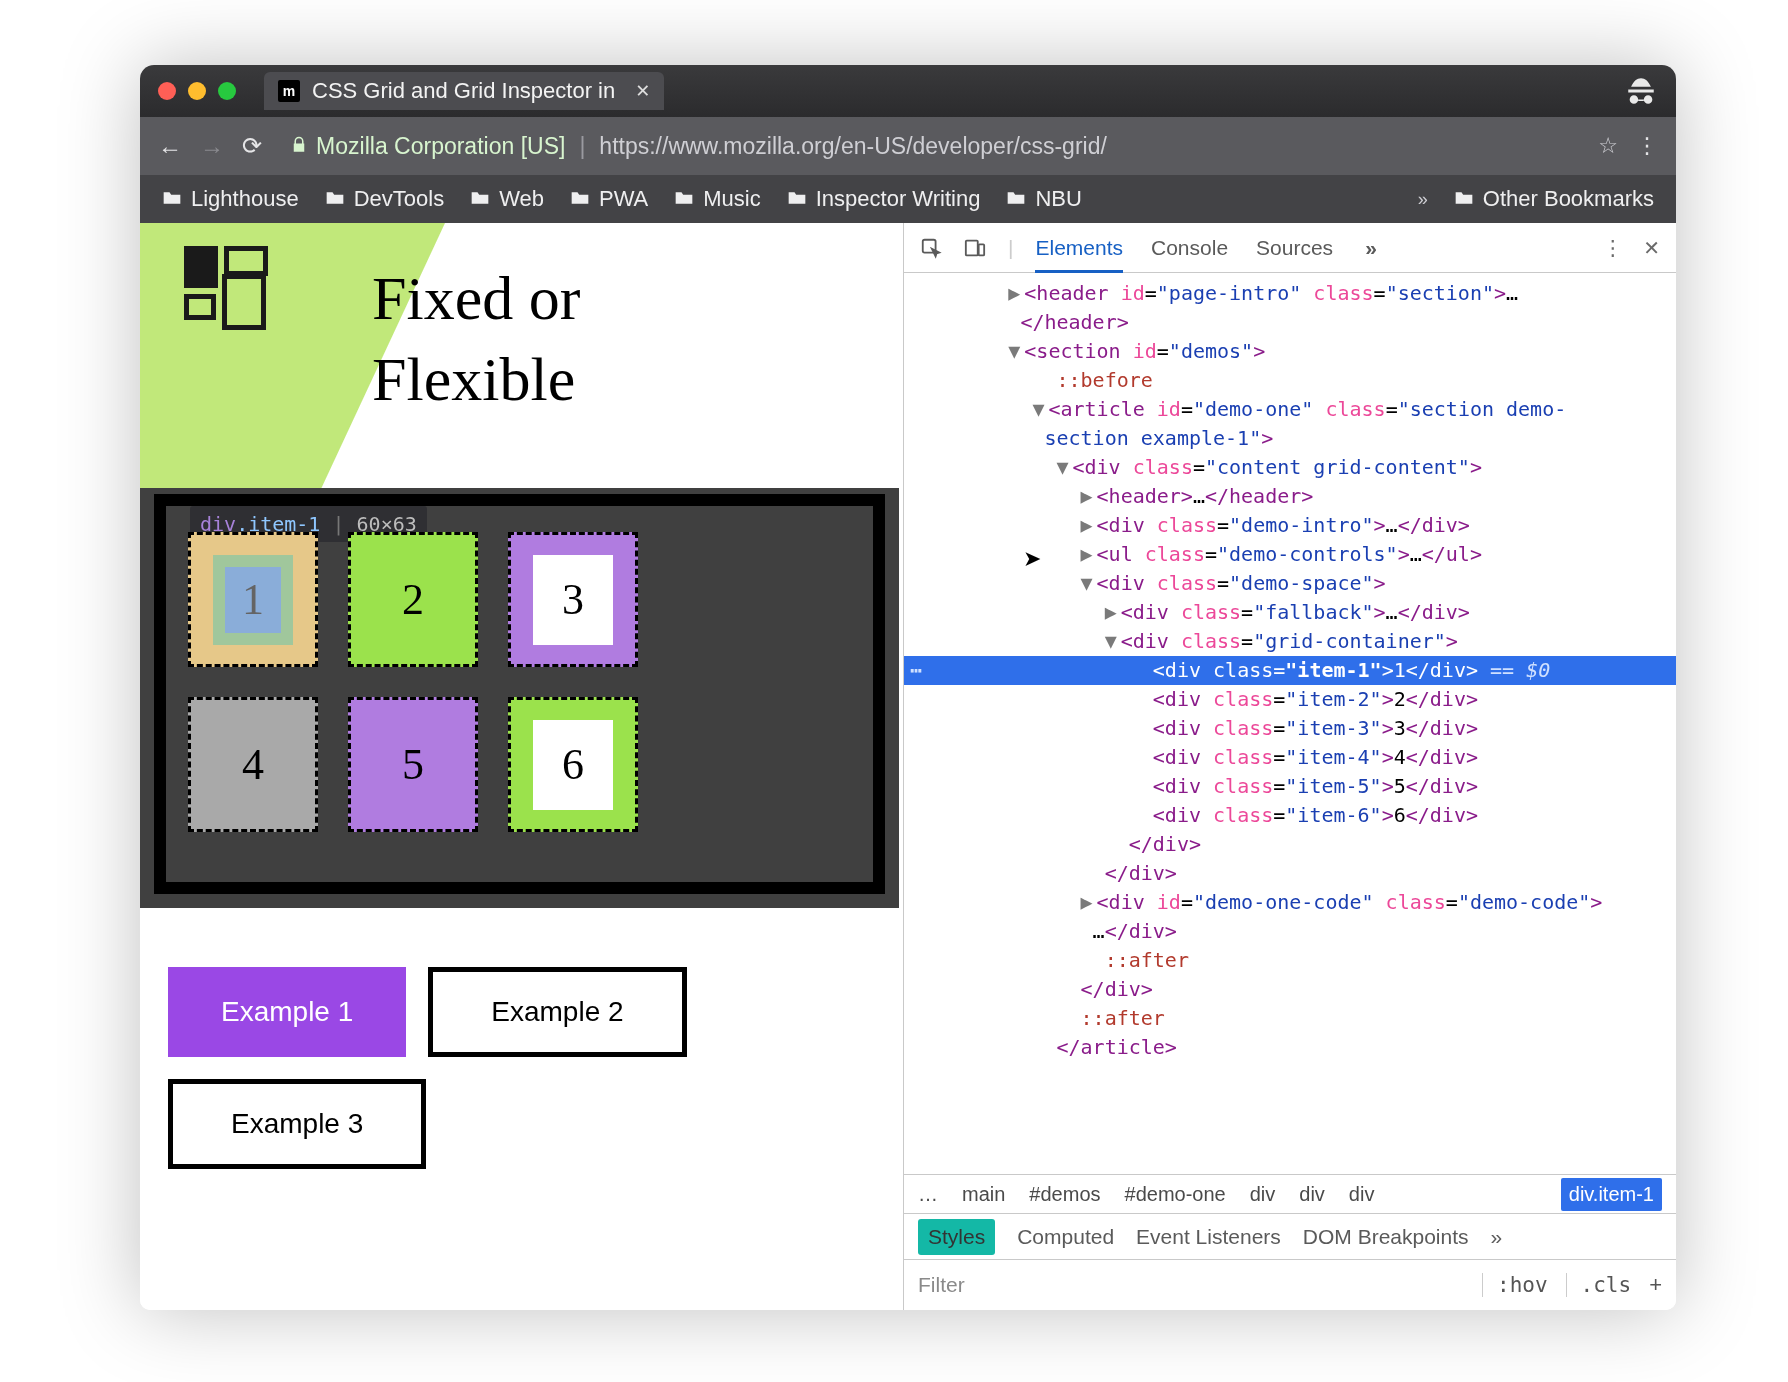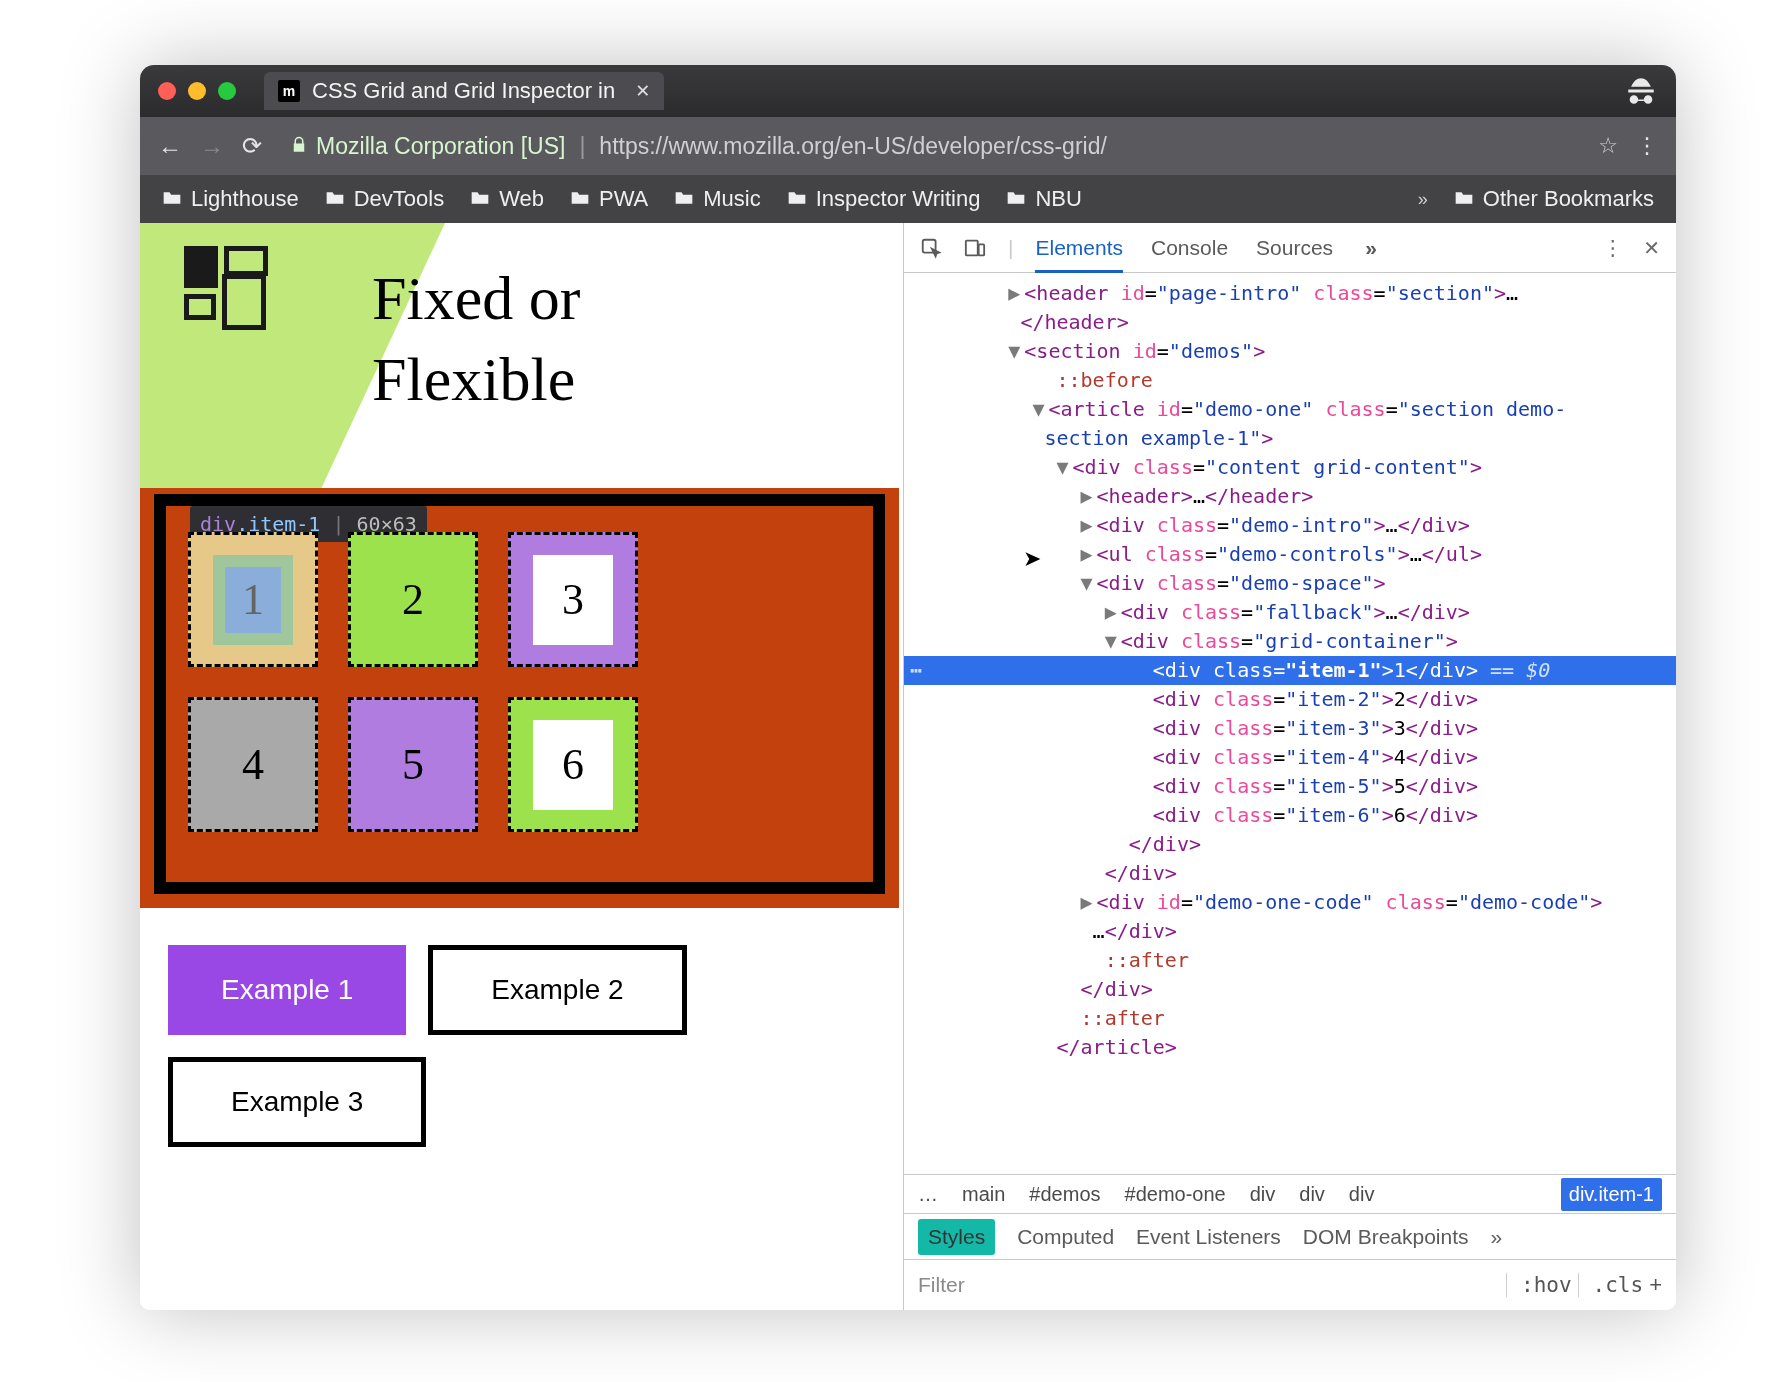--- a/index.html
+++ b/index.html
@@ -50,39 +50,39 @@
   .hero{height:265px;position:relative;background:#fff;overflow:hidden;}
   .triangle{position:absolute;left:0;top:0;width:430px;height:265px;background:linear-gradient(115deg,#c1e87a 55%, transparent 55.2%);}
   .logo{position:absolute;left:44px;top:23px;width:90px;height:90px;}
   .logo .sq{position:absolute;border:5px solid #1a1a1a;}
   .logo .a{left:0;top:0;width:34px;height:42px;background:#1a1a1a;}
   .logo .b{left:40px;top:0;width:44px;height:30px;}
   .logo .c{left:0;top:48px;width:32px;height:26px;}
   .logo .d{left:38px;top:28px;width:44px;height:56px;background:transparent;}
   .heading{position:absolute;left:232px;top:35px;font-family:Georgia,"Times New Roman",serif;font-size:62px;line-height:1.3;}
 
-  .demoarea{position:absolute;left:0;top:265px;right:4px;height:420px;background:#c2410c;}
+  .demoarea{position:absolute;left:0;top:265px;right:4px;height:420px;background:#404040;}
   .demoborder{position:absolute;left:14px;right:14px;top:6px;bottom:14px;border:12px solid #000;}
   .gridc{position:absolute;left:48px;top:44px;display:grid;grid-template-columns:repeat(3,130px);grid-auto-rows:135px;gap:30px;}
   .cell{border:3px dashed #000;display:flex;align-items:center;justify-content:center;font-family:Georgia,serif;font-size:44px;}
   .cell .inner{width:80px;height:90px;display:flex;align-items:center;justify-content:center;}
   .c1{background:#e6c889;} .c1 .inner{background:#a0c79c;position:relative;}
   .c1 .inner::before{content:"";position:absolute;inset:12px;background:#8aadd9;}
   .c1 .txt{position:relative;z-index:1;color:#646464;}
   .c2{background:#9be24c;}
   .c3{background:#b07ce0;} .c3 .inner{background:#fff;}
   .c4{background:#a9a9a9;}
   .c5{background:#b07ce0;}
   .c6{background:#9be24c;} .c6 .inner{background:#fff;}
 
   .tooltip{position:absolute;left:50px;top:18px;background:#2f2f33;color:#fff;padding:4px 10px;font:20px/1.4 Menlo,monospace;border-radius:3px;white-space:nowrap;}
   .tooltip .tag{color:#a782d9;} .tooltip .cls{color:#8fc7ff;} .tooltip .dim{color:#bdbdbd;}
   .tooltip::after{content:"";position:absolute;left:24px;bottom:-10px;border:7px solid transparent;border-top-color:#2f2f33;}
 
-  .examples{position:absolute;left:28px;top:722px;display:flex;flex-wrap:wrap;gap:22px;width:660px;}
+  .examples{position:absolute;left:28px;top:744px;display:flex;flex-wrap:wrap;gap:22px;width:660px;}
   .exbtn{border:5px solid #000;font-size:28px;padding:24px 58px;background:#fff;}
   .exbtn.active{background:#9a48e5;color:#fff;border:none;padding:29px 53px;}
 
   
   .dt-top{height:50px;border-bottom:1px solid #c9c9c9;display:flex;align-items:center;gap:22px;padding:0 16px;font-size:21px;color:#5a5a5a;}
   .dt-ico{display:flex;align-items:center;}
   .dt-tabs{display:flex;gap:28px;}
   .dt-tab.active{color:#1760c4;border-bottom:3px solid #1760c4;padding-bottom:10px;margin-bottom:-13px;}
   .dt-more{margin-left:4px;font-weight:bold;}
   .dt-right{margin-left:auto;display:flex;gap:20px;align-items:center;color:#6a6a6a;}
@@ -98,21 +98,21 @@
   .hl{background:#2f6fea;color:#fff;display:block;}
   .hl .t-pn,.hl .t-at{color:#fff;} .hl .t-av{color:#fff;font-weight:bold;}
   .hl .cm{color:#cfe0ff;font-style:italic;}
   .hellip{position:absolute;color:#cfe0ff;font-weight:bold;}
 
   .crumbs{height:40px;border-top:1px solid #c9c9c9;border-bottom:1px solid #c9c9c9;display:flex;align-items:center;gap:24px;padding:0 14px;font-size:20px;color:#4a4a4a;}
   .crumbs .sel{background:#2f6fea;color:#fff;padding:5px 8px;border-radius:2px; margin-left:auto;}
 
   .styles-hdr{height:46px;border-bottom:1px solid #c9c9c9;display:flex;align-items:center;gap:22px;padding:0 14px;font-size:21px;color:#5a5a5a;}
   .styles-hdr .act{background:#14b8a6;padding:6px 10px;border-radius:3px;color:#333;}
-  .filter{height:50px;display:flex;align-items:center;padding:0 14px;font-size:21px;color:#8a8a8a;gap:6px;}
+  .filter{height:50px;display:flex;align-items:center;padding:0 14px;font-size:21px;color:#8a8a8a;gap:18px;}
   .filter .sp{flex:1;}
   .filter .mono{font-family:Menlo,monospace;color:#555;border-left:1px solid #ccc;padding-left:14px;}
   .filter .plus{font-size:22px;color:#555;}
 
   .cursor{position:absolute;left:883px;top:481px;font-size:22px;color:#000;pointer-events:none;}
 </style>
 </head>
 <body>
 
 <div class="stage">

